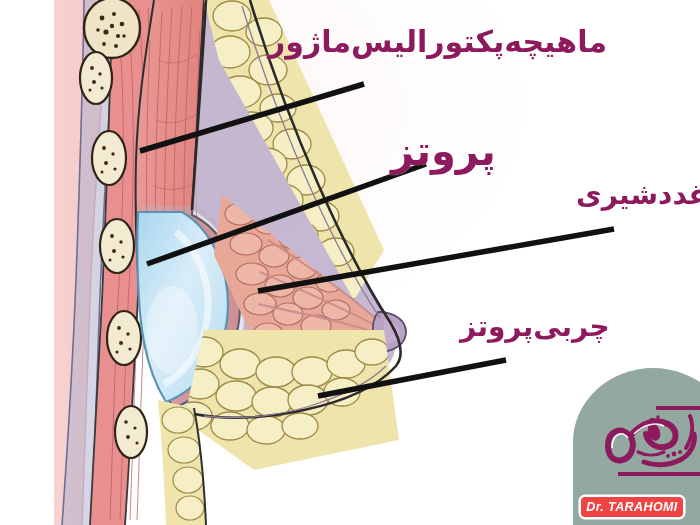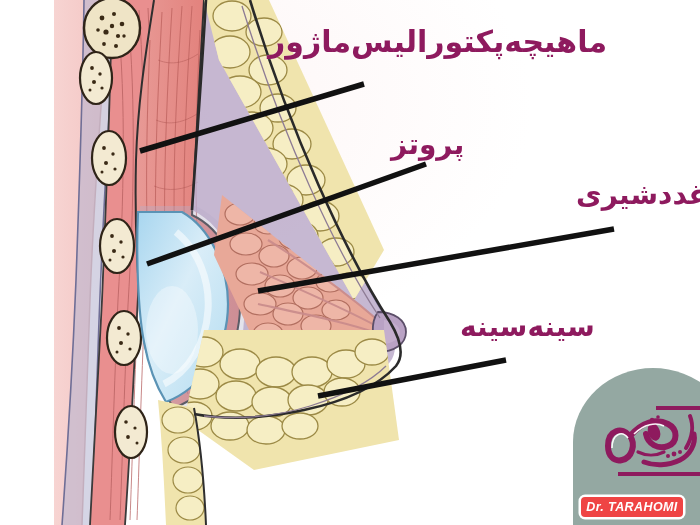--- a/index.html
+++ b/index.html
@@ -36,21 +36,21 @@
   .label {
     position: absolute;
     color: #8e1a5e;
     font-weight: 700;
     white-space: nowrap;
     direction: rtl;
     line-height: 1.05;
     text-shadow: 0 0 1px rgba(255,255,255,.9);
   }
   #lbl-pec   { left: 214px; top: 26px;  font-size: 30px; letter-spacing: -0.5px; }
-  #lbl-impl  { left: 337px; top: 130px; font-size: 28px; }
+  #lbl-impl  { left: 337px; top: 130px; font-size: 40px; }
   #lbl-gland { left: 522px; top: 180px; font-size: 28px; }
   #lbl-fat   { left: 406px; top: 312px; font-size: 28px; }
 
   
   #logo {
     position: absolute;
     left: 519px;
     top: 368px;
     width: 160px;
     height: 157px;
@@ -388,21 +388,21 @@
       <line x1="452" y1="360" x2="264" y2="396"></line>
     </g>
   </svg>
 
   <div class="label" id="lbl-pec">ماهیچه‌پکتورالیس‌ماژور</div>
 
   <div class="label" id="lbl-impl">پروتز</div>
 
   <div class="label" id="lbl-gland">غددشیری</div>
 
-  <div class="label" id="lbl-fat">سینه‌سینه</div>
+  <div class="label" id="lbl-fat">چربی‌پروتز</div>
 
   <div id="logo">
     <div class="logo-arch"></div>
 
     <svg class="logo-card" viewBox="0 0 118 92" xmlns="http://www.w3.org/2000/svg">
 
       <path d="M62,6 L108,6 L108,72 L24,72" fill="none" stroke="#8e1a5e" stroke-width="4"></path>
 
       <g fill="none" stroke="#8e1a5e" stroke-linecap="round" stroke-linejoin="round">
         <path d="M14,44 C14,28 28,24 36,34 C42,42 38,56 28,58 C20,60 14,54 14,44 Z" stroke-width="6"></path>

